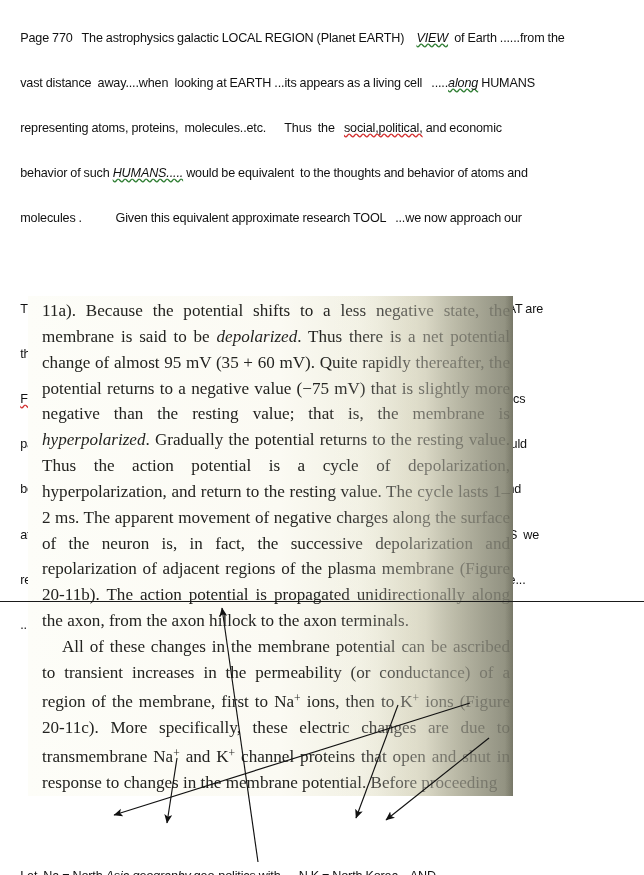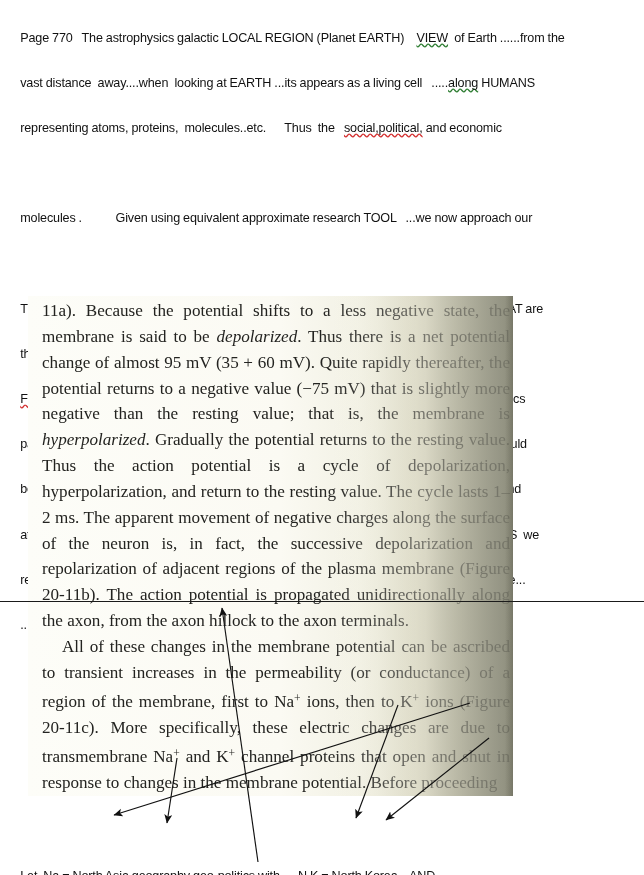--- a/index.html
+++ b/index.html
@@ -26,21 +26,21 @@
     line-height: 22.6px;
     color: #111111;
     letter-spacing: -0.15px;
     white-space: pre-wrap;
     word-spacing: -0.3px;
   }
   #typed-top { top: 4px; }
   #typed-bottom { top: 798px; font-size: 12.6px; line-height: 22.4px; }
 
   .sp-red   { text-decoration: underline wavy #d32f2f; text-decoration-skip-ink: none; text-align: center; }
-  .sp-green { text-decoration: underline wavy #2e7d32; text-decoration-skip-ink: none; }
+  .sp-green { text-decoration: underline wavy #2e7d32; text-decoration-skip-ink: none; font-style: italic; }
 
   
   #scan {
     position: absolute;
     left: 28px; top: 296px;
     width: 485px; height: 500px;
     overflow: hidden;
     background:
       linear-gradient(to right,
         #fdfdf8 0%,
@@ -100,22 +100,22 @@
 </style>
 </head>
 <body>
 
 <div id="page">
 
   <div class="typed" id="typed-top">
     <span><span>Page 770   The astrophysics galactic LOCAL REGION (Planet EARTH)    <span class="sp-green">VIEW</span>  of Earth ......from the</span></span><br>
     <span><span>vast distance  away....when  looking at EARTH ...its appears as a living cell   .....<span class="sp-green">along</span> HUMANS</span></span><br>
     <span><span>representing atoms, proteins,  molecules..etc.      Thus  the   <span class="sp-red">social,political,</span> and economic</span></span><br>
-    <br>
-    <span><span>molecules .           Given using equivalent approximate research TOOL   ...we now approach our</span></span><br>
+    <span><span>behavior of such <span class="sp-green">HUMANS.....</span> would be equivalent  to the thoughts and behavior of atoms and</span></span><br>
+    <span><span>molecules .           Given this equivalent approximate research TOOL   ...we now approach our</span></span><br>
     <br>
     <span><span>The <span class="sp-green">periodic  atomic</span> table government has many formats of expression.   One such FORMAT are</span></span><br>
     <span><span>the atomic biological structure <span class="sp-green">known  as</span>  HUMANOIDS  that have  symbolic brain.  Thus</span></span><br>
     <span><span><span class="sp-red">FermiLAB</span>    and  the   Margaret Mead nuclear family .... the social anthropology life of  physics</span></span><br>
     <span><span>particles that comprise the HUMAN atomic brain.  Thus  protons, neutron, and electrons would</span></span><br>
     <span><span>be the source of thoughts,  feelings, and behavior  ...giving us  atomic social psychology...and</span></span><br>
     <span><span>atomic  brain INTERNAL politics....<span class="sp-green">and  the</span>ir  EXTERNAL expressions per political  EVENTS  we</span></span><br>
     <span><span>read about in our daily  <span class="sp-red">newpapers</span> .   Thus the EXAMPLE with clues to an interesting puzzle...</span></span><br>
     <span><span>...that awaits <span class="sp-green">more  serious</span> thought.</span></span>
   </div>

